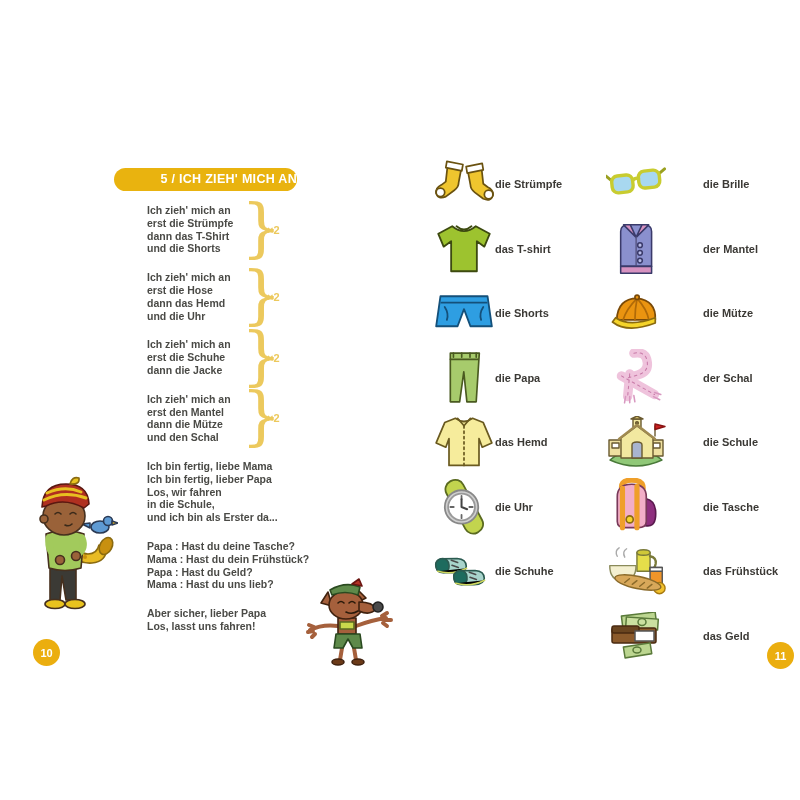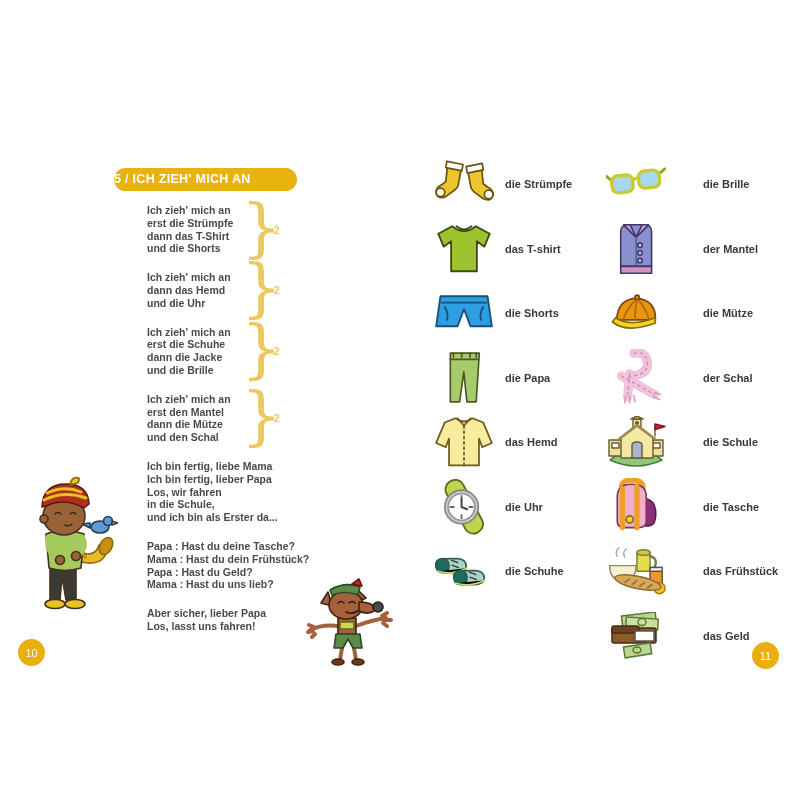--- a/index.html
+++ b/index.html
@@ -3,46 +3,46 @@
 <meta charset="utf-8">
 <style>
   * { margin:0; padding:0; box-sizing:border-box; }
   html,body { width:800px; height:800px; background:#ffffff; overflow:hidden; }
   body { position:relative; font-family:"Liberation Sans", sans-serif; }
 
   .title-pill {
     position:absolute; left:114px; top:168px; width:183px; height:23px;
     background:#E9B30F; border-radius:12px; color:#ffffff;
     font-weight:bold; font-size:12.5px; letter-spacing:.3px;
-    text-align:left; line-height:23px; white-space:nowrap;
+    text-align:right; line-height:23px; white-space:nowrap;
   }
 
   .lyrics { position:absolute; left:147px; top:204px; width:200px; }
   .verse { position:relative; margin-bottom:16px; color:#4a4a46;
            font-weight:bold; font-size:10.5px; line-height:12.8px; white-space:nowrap; }
   .brace { position:absolute; left:94px; top:50%; transform:translateY(-53%);
            font-family:"DejaVu Serif", serif; font-weight:400;
            font-size:64px; color:#ECC95D; line-height:1; }
   .rep   { position:absolute; left:120px; top:50%; transform:translateY(-50%);
            font-size:11px; font-weight:bold; color:#ECC95D; }
 
   .vocab-col { position:absolute; top:152px; width:235px; }
   .col1 { left:433px; }
   .col2 { left:605px; }
   .vocab-row { display:flex; align-items:center; height:64.5px; }
   .vocab-icon { flex:0 0 62px; width:62px; height:60px; display:flex;
                 align-items:center; justify-content:center; }
   .vocab-icon svg { max-width:60px; max-height:58px; }
-  .vocab-label { margin-left:10px; font-size:11px; font-weight:bold;
+  .vocab-label { font-size:11px; font-weight:bold;
                  color:#3b3935; white-space:nowrap; }
   .col2 .vocab-label { margin-left:36px; }
 
   .page-num { position:absolute; width:27px; height:27px; border-radius:50%;
-              background:#EBAE0F; color:#fff; font-size:11px; font-weight:normal;
-              display:flex; align-items:center; justify-content:center; }
+              background:#EBAE0F; color:#fff; font-size:11px; font-weight:bold;
+              display:flex; align-items:center; justify-content:center;margin-left:15px; }
   .pn-left  { left:18px;  top:639px; }
   .pn-right { left:752px; top:642px; }
 
   .boy { position:absolute; left:12px;  top:476px; width:106px; height:142px; }
   .fox { position:absolute; left:302px; top:576px; width:94px;  height:92px;  }
 </style>
 </head>
 <body>
 
 <div class="title-pill">5 / ICH ZIEH' MICH AN</div>
@@ -50,30 +50,30 @@
     <div class="verse">
       <div class="line">Ich zieh' mich an</div>
       <div class="line">erst die Strümpfe</div>
       <div class="line">dann das T-Shirt</div>
       <div class="line">und die Shorts</div>
       <span class="brace">}</span>
       <span class="rep">×2</span>
     </div>
     <div class="verse">
       <div class="line">Ich zieh' mich an</div>
+      <div class="line">erst die Hose</div>
       <div class="line">dann das Hemd</div>
       <div class="line">und die Uhr</div>
       <span class="brace">}</span>
       <span class="rep">×2</span>
     </div>
     <div class="verse">
       <div class="line">Ich zieh' mich an</div>
       <div class="line">erst die Schuhe</div>
       <div class="line">dann die Jacke</div>
-      <div class="line">und die Brille</div>
       <span class="brace">}</span>
       <span class="rep">×2</span>
     </div>
     <div class="verse">
       <div class="line">Ich zieh' mich an</div>
       <div class="line">erst den Mantel</div>
       <div class="line">dann die Mütze</div>
       <div class="line">und den Schal</div>
       <span class="brace">}</span>
       <span class="rep">×2</span>

